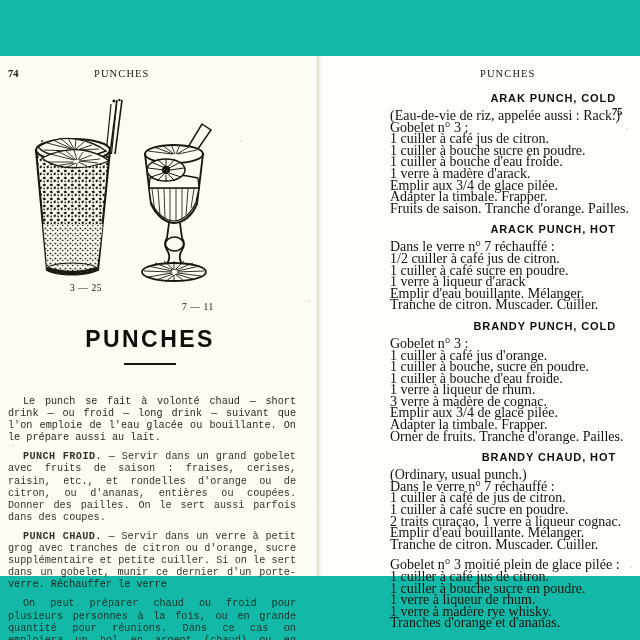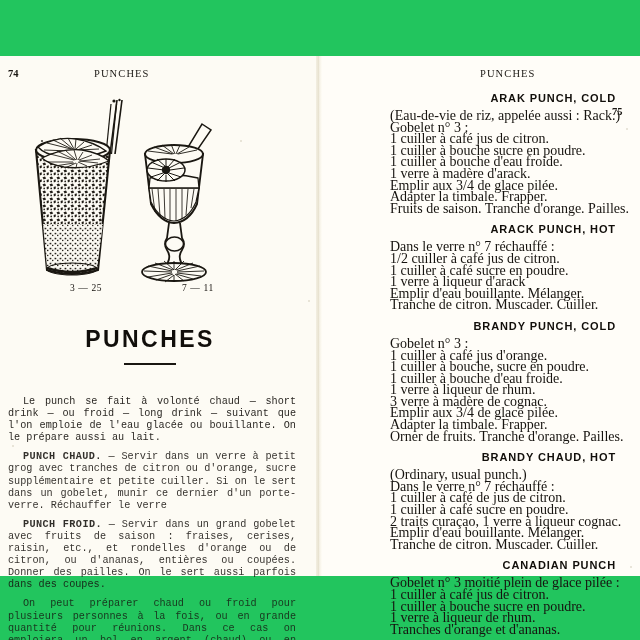--- a/index.html
+++ b/index.html
@@ -4,21 +4,21 @@
 <style>
   html, body {
     margin: 0;
     padding: 0;
     background: #ffffff;
   }
   #page {
     position: relative;
     width: 640px;
     height: 640px;
-    background: #22c55e;
+    background: #14b8a6;
     overflow: hidden;
     font-family: "Liberation Serif", serif;
     color: #15120e;
   }
 
   
   .sheet {
     position: absolute;
     top: 56px;
     height: 520px;
@@ -66,21 +66,21 @@
     height: 14px;
   }
   .caption {
     position: absolute;
     font-size: 9.5px;
     letter-spacing: .6px;
     white-space: nowrap;
     text-align: center;
   }
   .caption.c1 { left: 56px; }
-  .caption.c2 { left: 168px; }
+  .caption.c2 { left: 168px; margin-top: 19px; }
 
   .bigtitle {
     position: absolute;
     left: 0; top: 326px;
     width: 300px;
     text-align: center;
     font-family: "Liberation Sans", sans-serif;
     font-weight: 700;
     font-size: 23px;
     letter-spacing: 2.4px;
@@ -313,24 +313,24 @@
   </div>
 
   <div class="bigtitle">PUNCHES</div>
   <div class="rule"></div>
 
   <div class="lbody" style="top:396px;font-family:Liberation Mono, monospace;">
     <p class="fade1">
       <span>Le punch se fait à volonté chaud — short drink — ou froid — long drink — suivant que l'on emploie de l'eau glacée ou bouillante. On le prépare aussi au lait.</span>
     </p>
     <p class="fade2">
-      <b>PUNCH CHAUD.</b><span> — Servir dans un verre à petit grog avec tranches de citron ou d'orange, sucre supplémentaire et petite cuiller. Si on le sert dans un gobelet, munir ce dernier d'un porte-verre. Réchauffer le verre</span>
+      <b>PUNCH FROID.</b><span> — Servir dans un grand gobelet avec fruits de saison : fraises, cerises, raisin, etc., et rondelles d'orange ou de citron, ou d'ananas, entières ou coupées. Donner des pailles. On le sert aussi parfois dans des coupes.</span>
     </p>
     <p class="fade2">
-      <b>PUNCH FROID.</b><span> — Servir dans un grand gobelet avec fruits de saison : fraises, cerises, raisin, etc., et rondelles d'orange ou de citron, ou d'ananas, entières ou coupées. Donner des pailles. On le sert aussi parfois dans des coupes.</span>
+      <b>PUNCH CHAUD.</b><span> — Servir dans un verre à petit grog avec tranches de citron ou d'orange, sucre supplémentaire et petite cuiller. Si on le sert dans un gobelet, munir ce dernier d'un porte-verre. Réchauffer le verre</span>
     </p>
     <p class="fade3">
       <span>On peut préparer chaud ou froid pour plusieurs personnes à la fois, ou en grande quantité pour réunions. Dans ce cas on emploiera un bol en argent (chaud) ou en porcelaine (froid), puis on servira avec la cuiller à punch (louche à bec) dans les verres ad hoc.</span>
     </p>
   </div>
 
   <div class="runhead" style="left:480px; top:68px;">PUNCHES</div>
   <div class="folio" style="left:612px; top:70px;margin-top:36px;">75</div>
 
   <div class="rcol" style="top:92px;">
@@ -376,25 +376,25 @@
       <div class="rline b">(Ordinary, usual punch.)</div>
       <div class="rline">Dans le verre n° 7 réchauffé :</div>
       <div class="rline">1 cuiller à café de jus de citron.</div>
       <div class="rline">1 cuiller à café sucre en poudre.</div>
       <div class="rline">2 traits curaçao, 1 verre à liqueur cognac.</div>
       <div class="rline">Emplir d'eau bouillante. Mélanger.</div>
       <div class="rline">Tranche de citron. Muscader. Cuiller.</div>
     </div>
 
     <div class="recipe">
-      <div class="rtitle">CANADIAN PUNCH</div>
       <div class="rline">Gobelet n° 3 moitié plein de glace pilée :</div>
       <div class="rline">1 cuiller à café jus de citron.</div>
       <div class="rline">1 cuiller à bouche sucre en poudre.</div>
       <div class="rline">1 verre à liqueur de rhum.</div>
+      <div class="rline">1 verre à madère rye whisky.</div>
       <div class="rline">Tranches d'orange et d'ananas.</div>
 
     </div>
 
   </div>
 
   <div class="speck" style="left:308px; top:300px; width:2px; height:2px;"></div>
   <div class="speck" style="left:240px; top:140px; width:2px; height:2px;"></div>
   <div class="speck" style="left:12px;  top:445px; width:2px; height:2px;"></div>
   <div class="speck" style="left:626px; top:128px; width:2px; height:2px;"></div>

